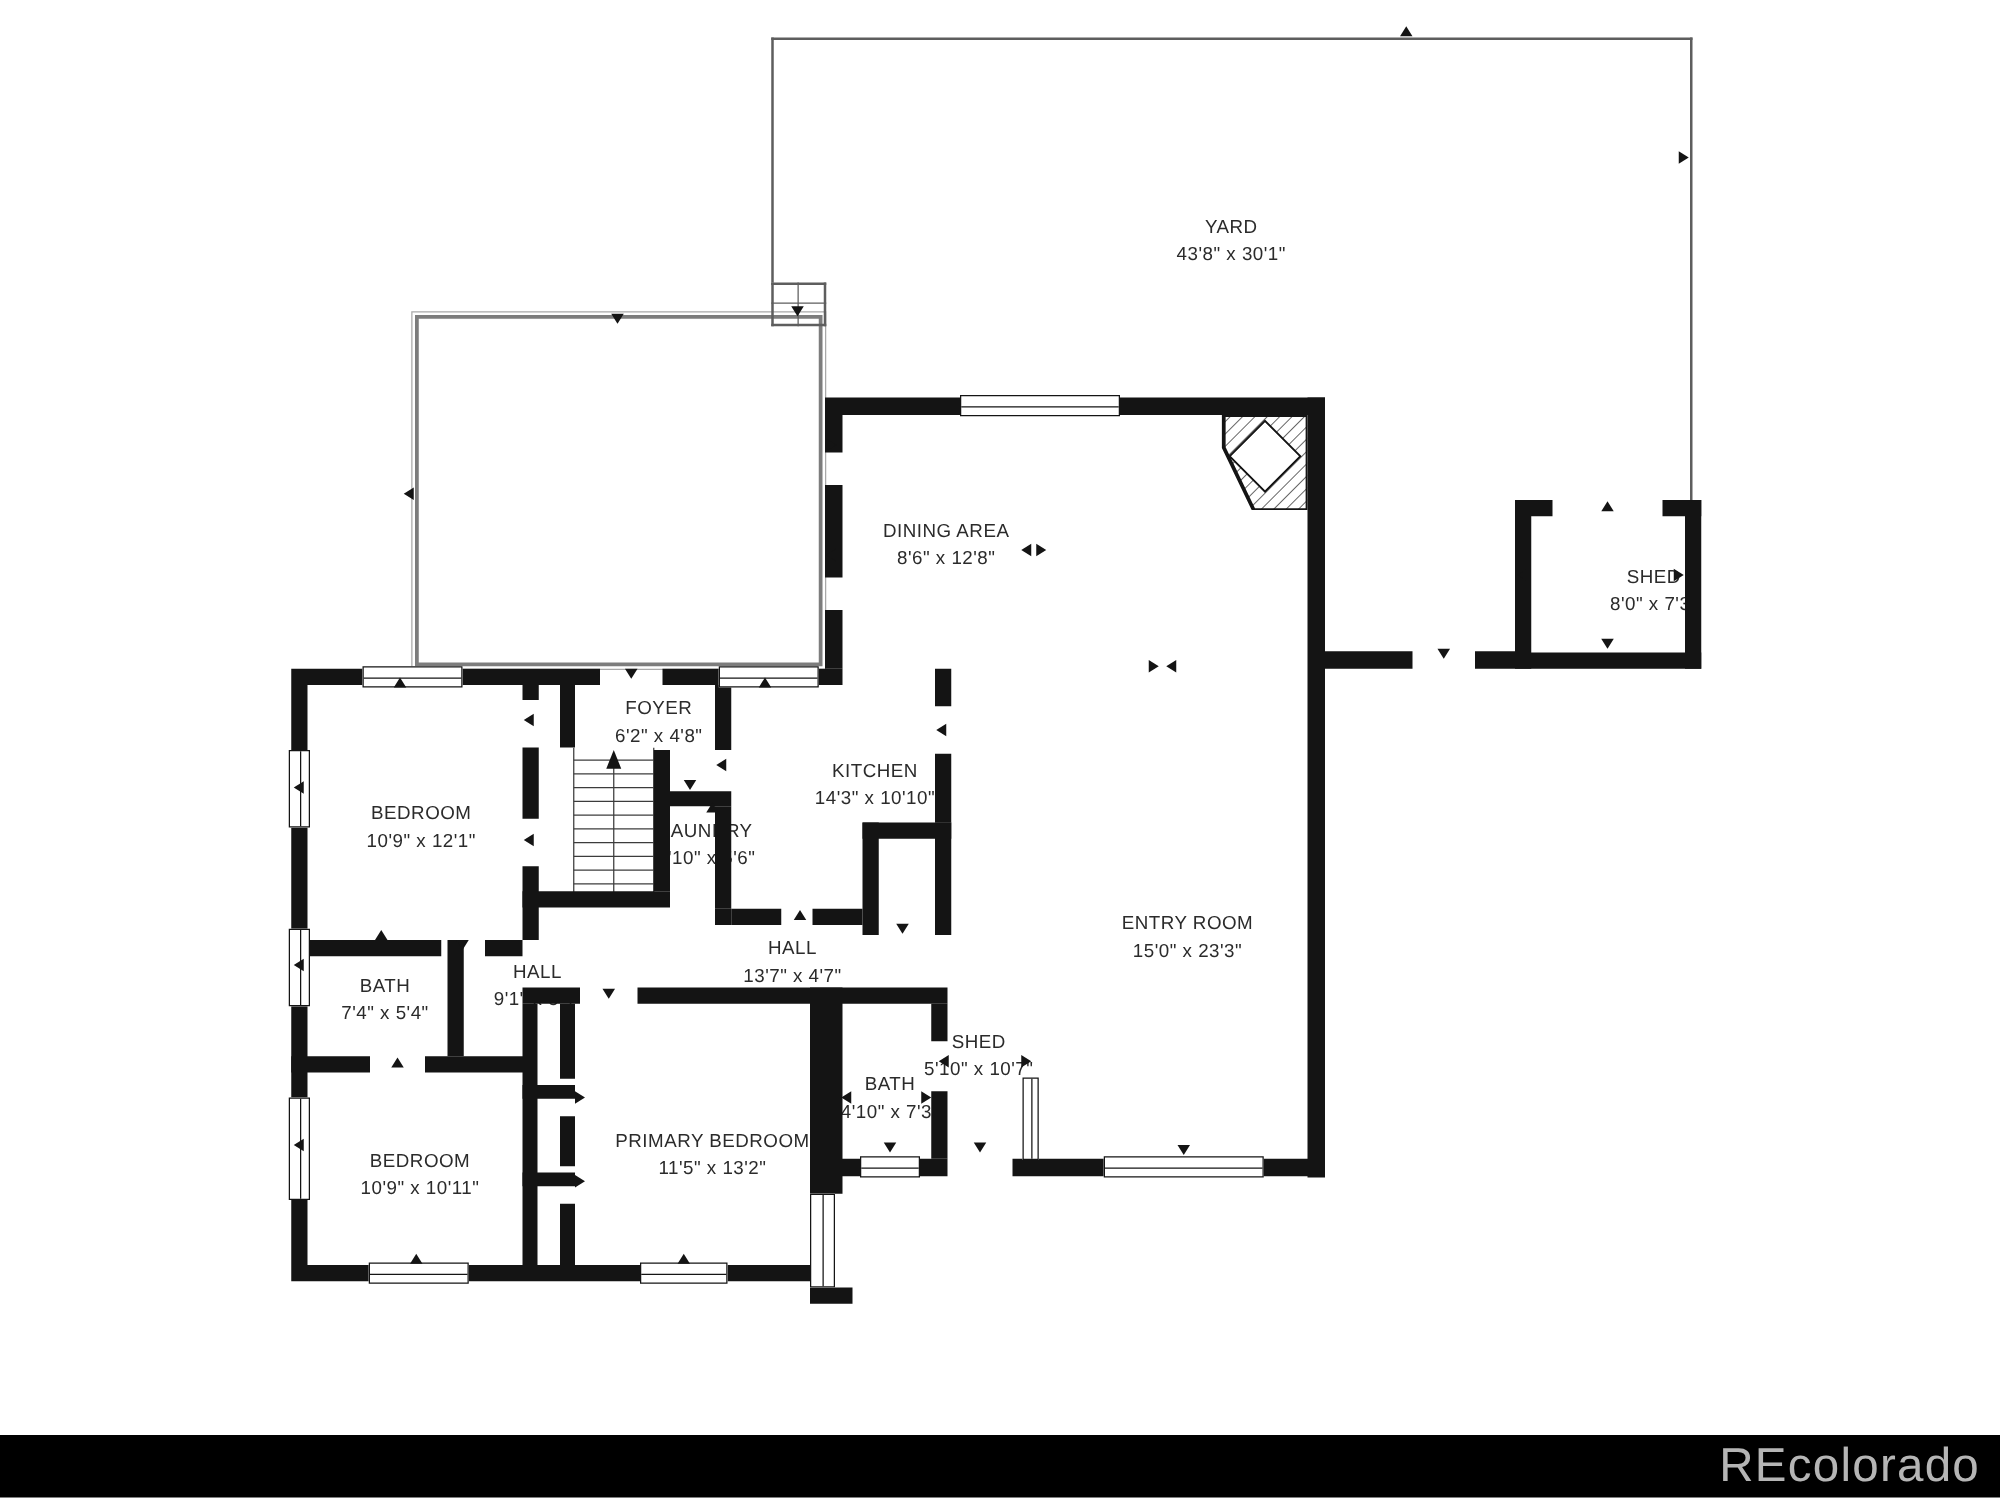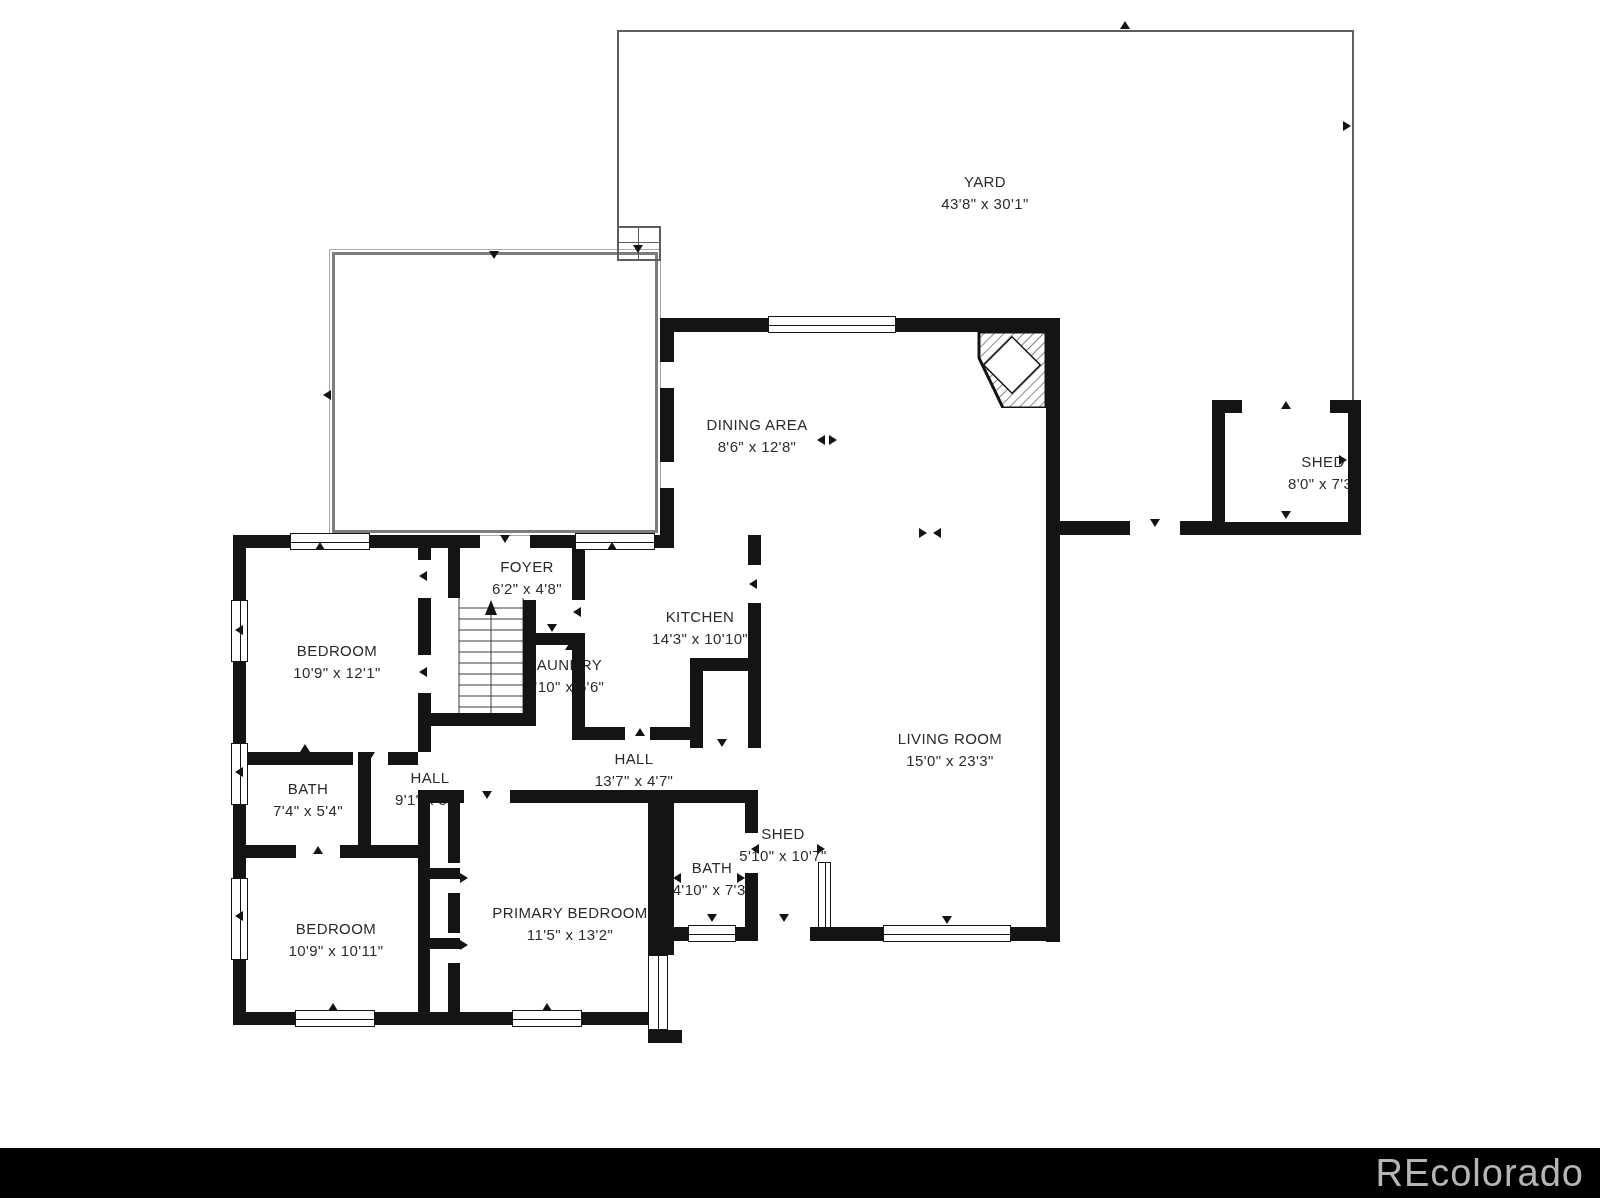--- a/index.html
+++ b/index.html
@@ -98,21 +98,21 @@
   </div>
   <div class="lbl" style="left:634px;top:770px;width:170px;">
     <div>HALL</div>
     <div>13'7" x 4'7"</div>
   </div>
   <div class="lbl" style="left:308px;top:800px;width:140px;">
     <div>BATH</div>
     <div>7'4" x 5'4"</div>
   </div>
   <div class="lbl" style="left:950px;top:750px;width:240px;">
-    <div>LIVING ROOM</div>
+    <div>ENTRY ROOM</div>
     <div>15'0" x 23'3"</div>
   </div>
   <div class="lbl" style="left:336px;top:940px;width:200px;">
     <div>BEDROOM</div>
     <div>10'9" x 10'11"</div>
   </div>
   <div class="lbl" style="left:570px;top:924px;width:260px;">
     <div>PRIMARY BEDROOM</div>
     <div>11'5" x 13'2"</div>
   </div>

